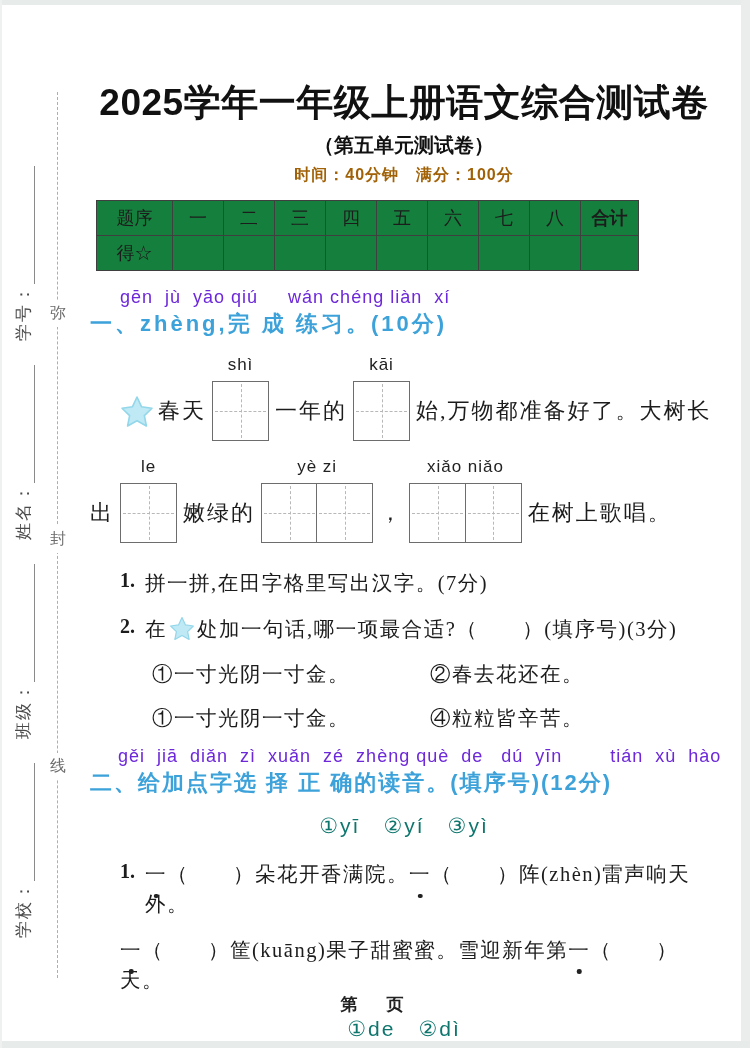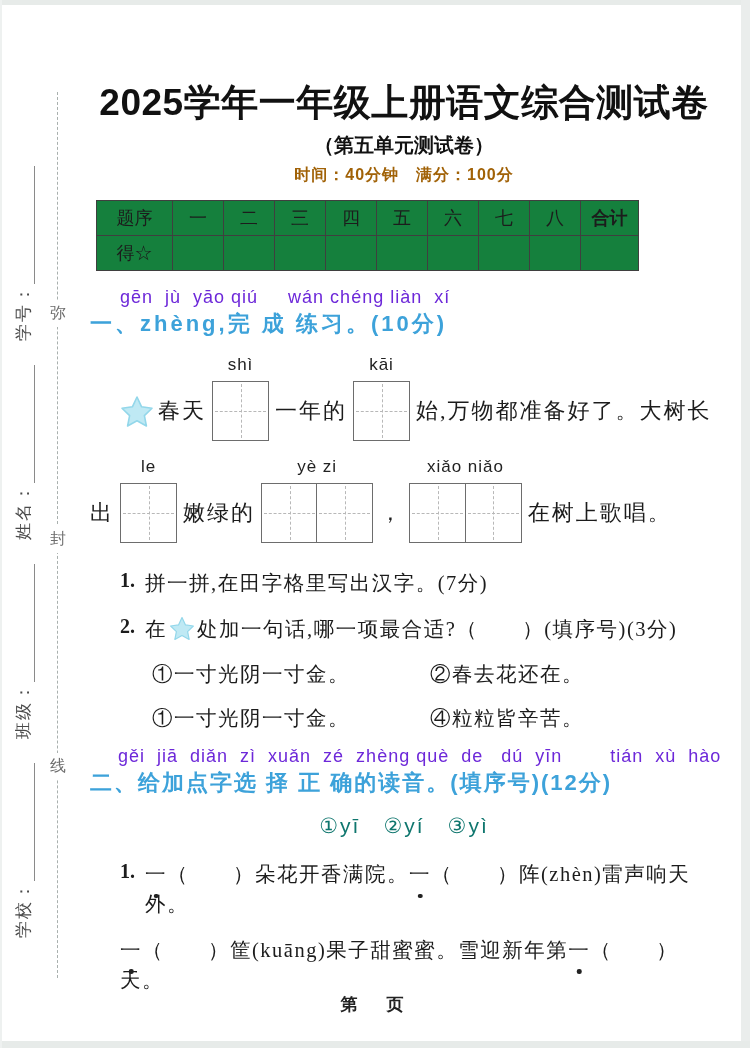--- a/index.html
+++ b/index.html
@@ -271,17 +271,18 @@
     <div class="center-opts" style="margin-top:14px;">①yī　②yí　③yì</div>
 
     <div class="q" style="margin-top:20px;">
       <span class="qnum">1.</span>
       <span class="qtext"><span class="dot">一</span><span>（　　）朵花开香满院。</span><span class="dot">一</span><span>（　　）阵(zhèn)雷声响天外。</span></span>
     </div>
     <div class="q" style="margin-top:16px; ">
       <span class="qtext"><span class="dot">一</span><span>（　　）筐(kuāng)果子甜蜜蜜。雪迎新年第</span><span class="dot">一</span><span>（　　）天。</span></span>
     </div>
 
+    <div class="center-opts">①de　②dì</div>
 
   </div>
 
   <div class="footer">第　页</div>
 </div>
 
 </body></html>

